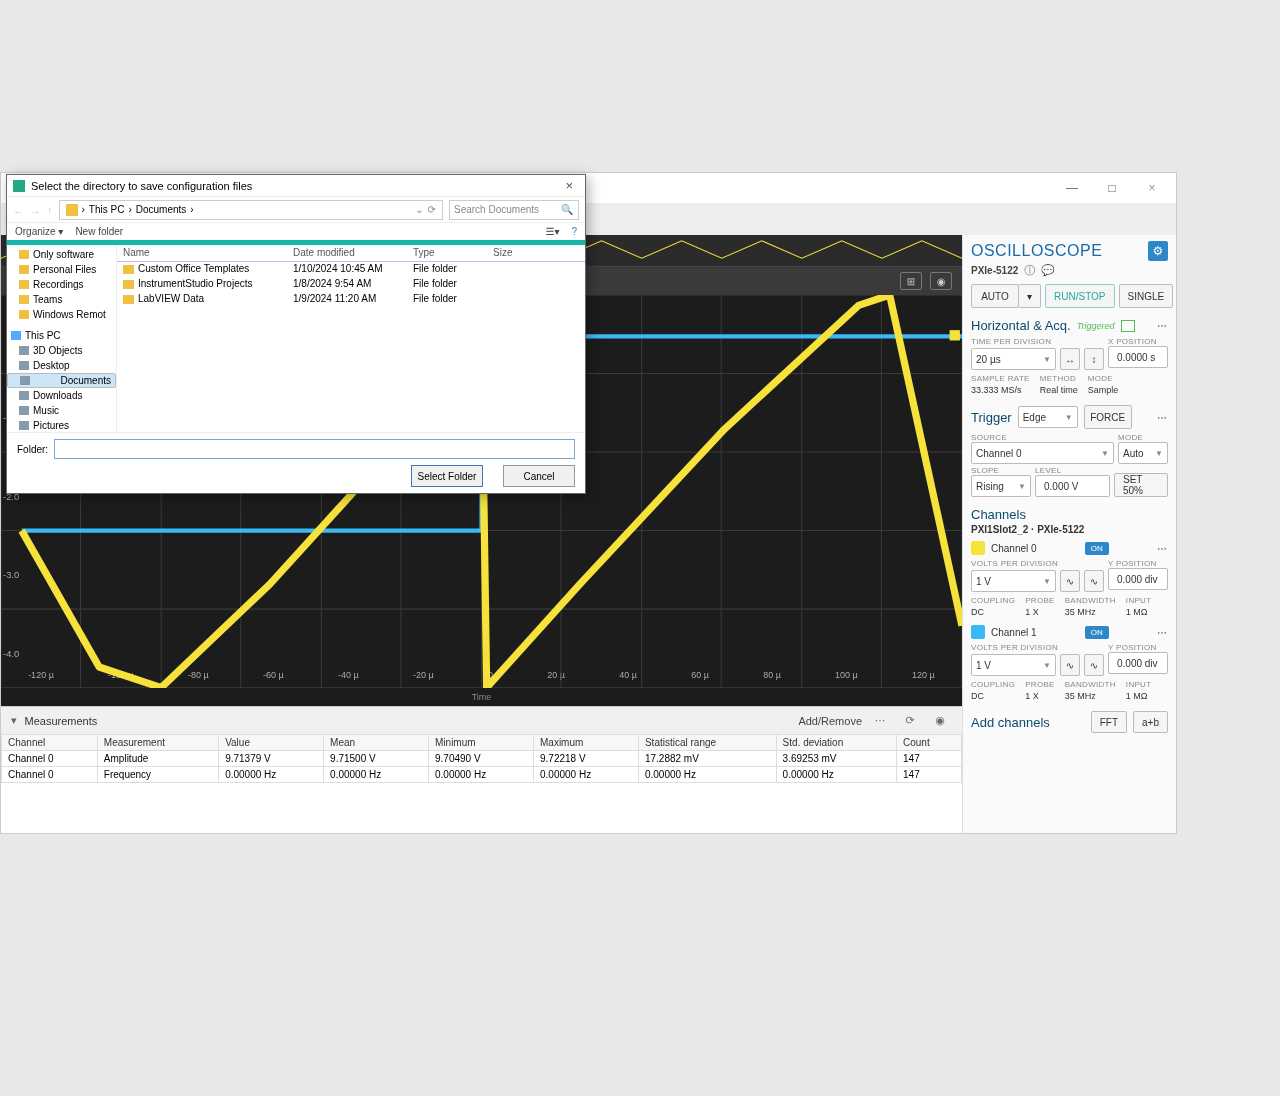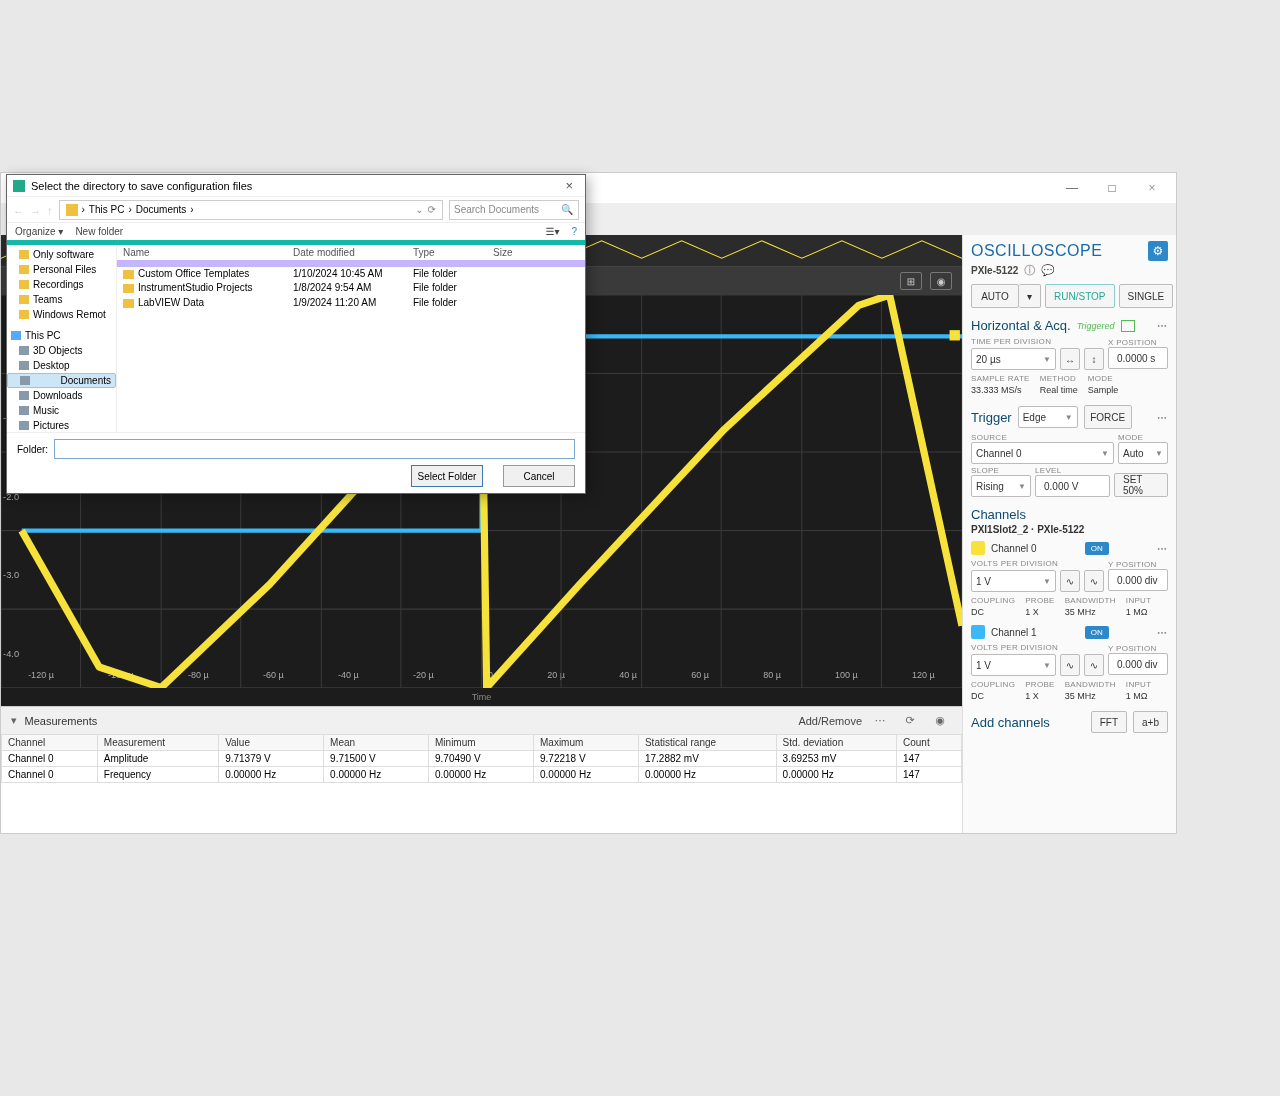--- a/index.html
+++ b/index.html
@@ -55,21 +55,21 @@
 .sbtn-single { flex: 0 0 50px; }
 
 .sect { margin-bottom: 10px; }
 .sect-h { display:flex; align-items:center; gap:6px; margin-bottom:4px; }
 .sect-title { color: #0c4a6e; font-size: 13px; }
 .trig-badge { color:#5b5; font-size:9px; font-style:italic; }
 .sq-ic { width:14px; height:12px; border:1px solid #5b5; }
 .dots { color:#888; margin-left:auto; font-weight:bold; letter-spacing:1px; }
 
 .lbl { font-size: 8px; color:#888; text-transform: uppercase; letter-spacing:.3px; }
-.row { display:flex; gap:4px; align-items:center; margin-top:2px; }
+.row { display:flex; gap:4px; align-items:flex-start; margin-top:2px; }
 .sel { height: 22px; border:1px solid #bbb; background:#fff; font-size:10px; padding: 0 4px; display:flex; align-items:center; justify-content:space-between; border-radius:2px; }
 .sel .dd { color:#888; font-size:8px; margin-left:4px; }
 .txt { height:22px; border:1px solid #bbb; background:#fff; font-size:10px; padding:0 8px; display:flex; align-items:center; border-radius:2px;}
 .mini-icn { width:20px; height:22px; border:1px solid #bbb; background:#f5f5f5; display:flex; align-items:center; justify-content:center; font-size:10px; border-radius:2px;}
 
 .inforow { display:flex; gap:10px; margin-top:4px; font-size:9px; }
 .inforow > div { display:flex; flex-direction:column; }
 .inforow .lbl { margin-bottom:2px; }
 
 .ch-head { display:flex; align-items:center; gap:6px; font-size:10px; margin-bottom:4px; }
@@ -96,21 +96,21 @@
 .dlg-body { flex:1; display:flex; min-height:0; }
 .dlg-tree { width:110px; border-right:1px solid #eee; font-size:10px; overflow:hidden; padding-top:2px;}
 .tree-item { display:flex; align-items:center; gap:4px; padding:1px 4px 1px 12px; height:15px; white-space:nowrap;}
 .tree-item.sel { background:#cde6f7; }
 .fold-ic { width:10px; height:9px; background:#f0c040; flex:none; }
 .drive-ic { width:10px; height:9px; background:#89a; flex:none; }
 .pc-ic { width:10px; height:9px; background:#5af; flex:none; }
 
 .dlg-list { flex:1; font-size:10px; }
 .dlg-list table { width:100%; border-collapse: collapse; }
-.dlg-list th { text-align:left; font-weight:normal; color:#555; padding:2px 6px; height:16px; border-bottom:7px solid #c4b5fd; }
+.dlg-list th { text-align:left; font-weight:normal; color:#555; padding:2px 6px; height:16px; border-bottom:1px solid #c4b5fd; }
 .dlg-list td { padding:1px 6px; height:15px; }
 .file-ic { width:11px; height:9px; background:#f0c040; display:inline-block; margin-right:4px; vertical-align:middle;}
 
 .dlg-bottom { border-top:1px solid #eee; padding:6px 10px; }
 .folder-row { display:flex; align-items:center; gap:6px; margin-bottom:6px; }
 .folder-row label { font-size:10px; }
 .folder-row input { flex:1; height:20px; border:1px solid #7aa7d4; padding:0 4px; font-size:10px; }
 .dlg-btns { display:flex; justify-content:flex-end; gap:20px; }
 .dlg-btn { height:22px; min-width:72px; border:1px solid #999; background:#f0f0f0; font-size:10px; display:flex; align-items:center; justify-content:center; }
 .dlg-btn.primary { border-color:#3b78b5; }

